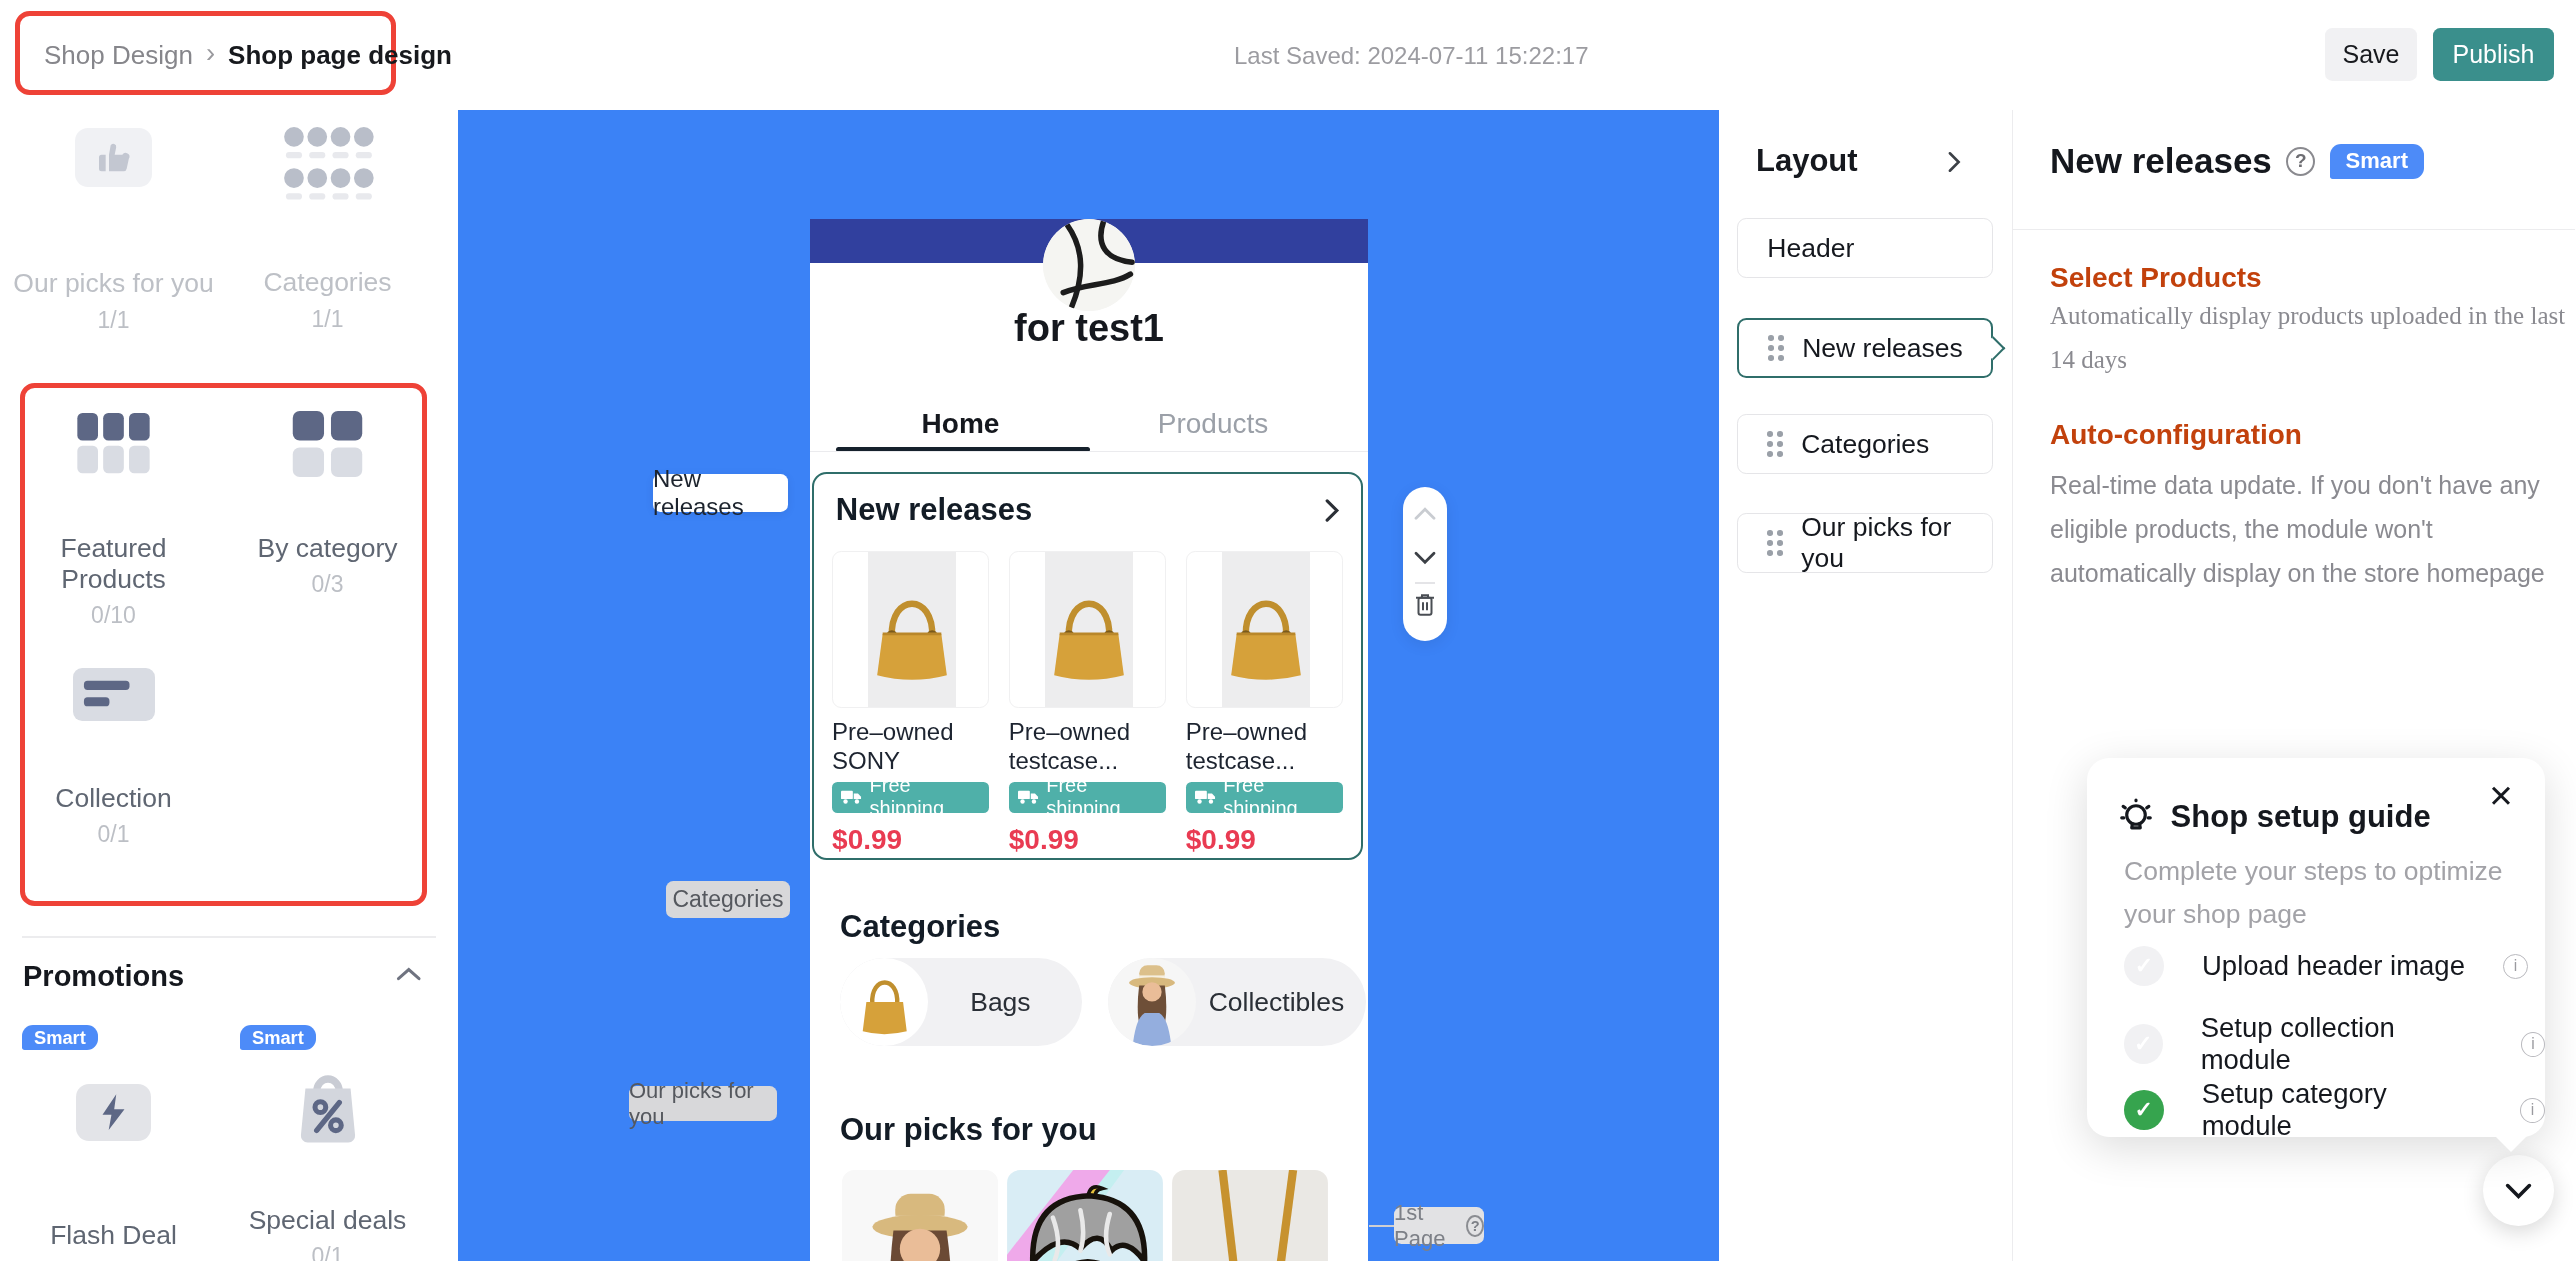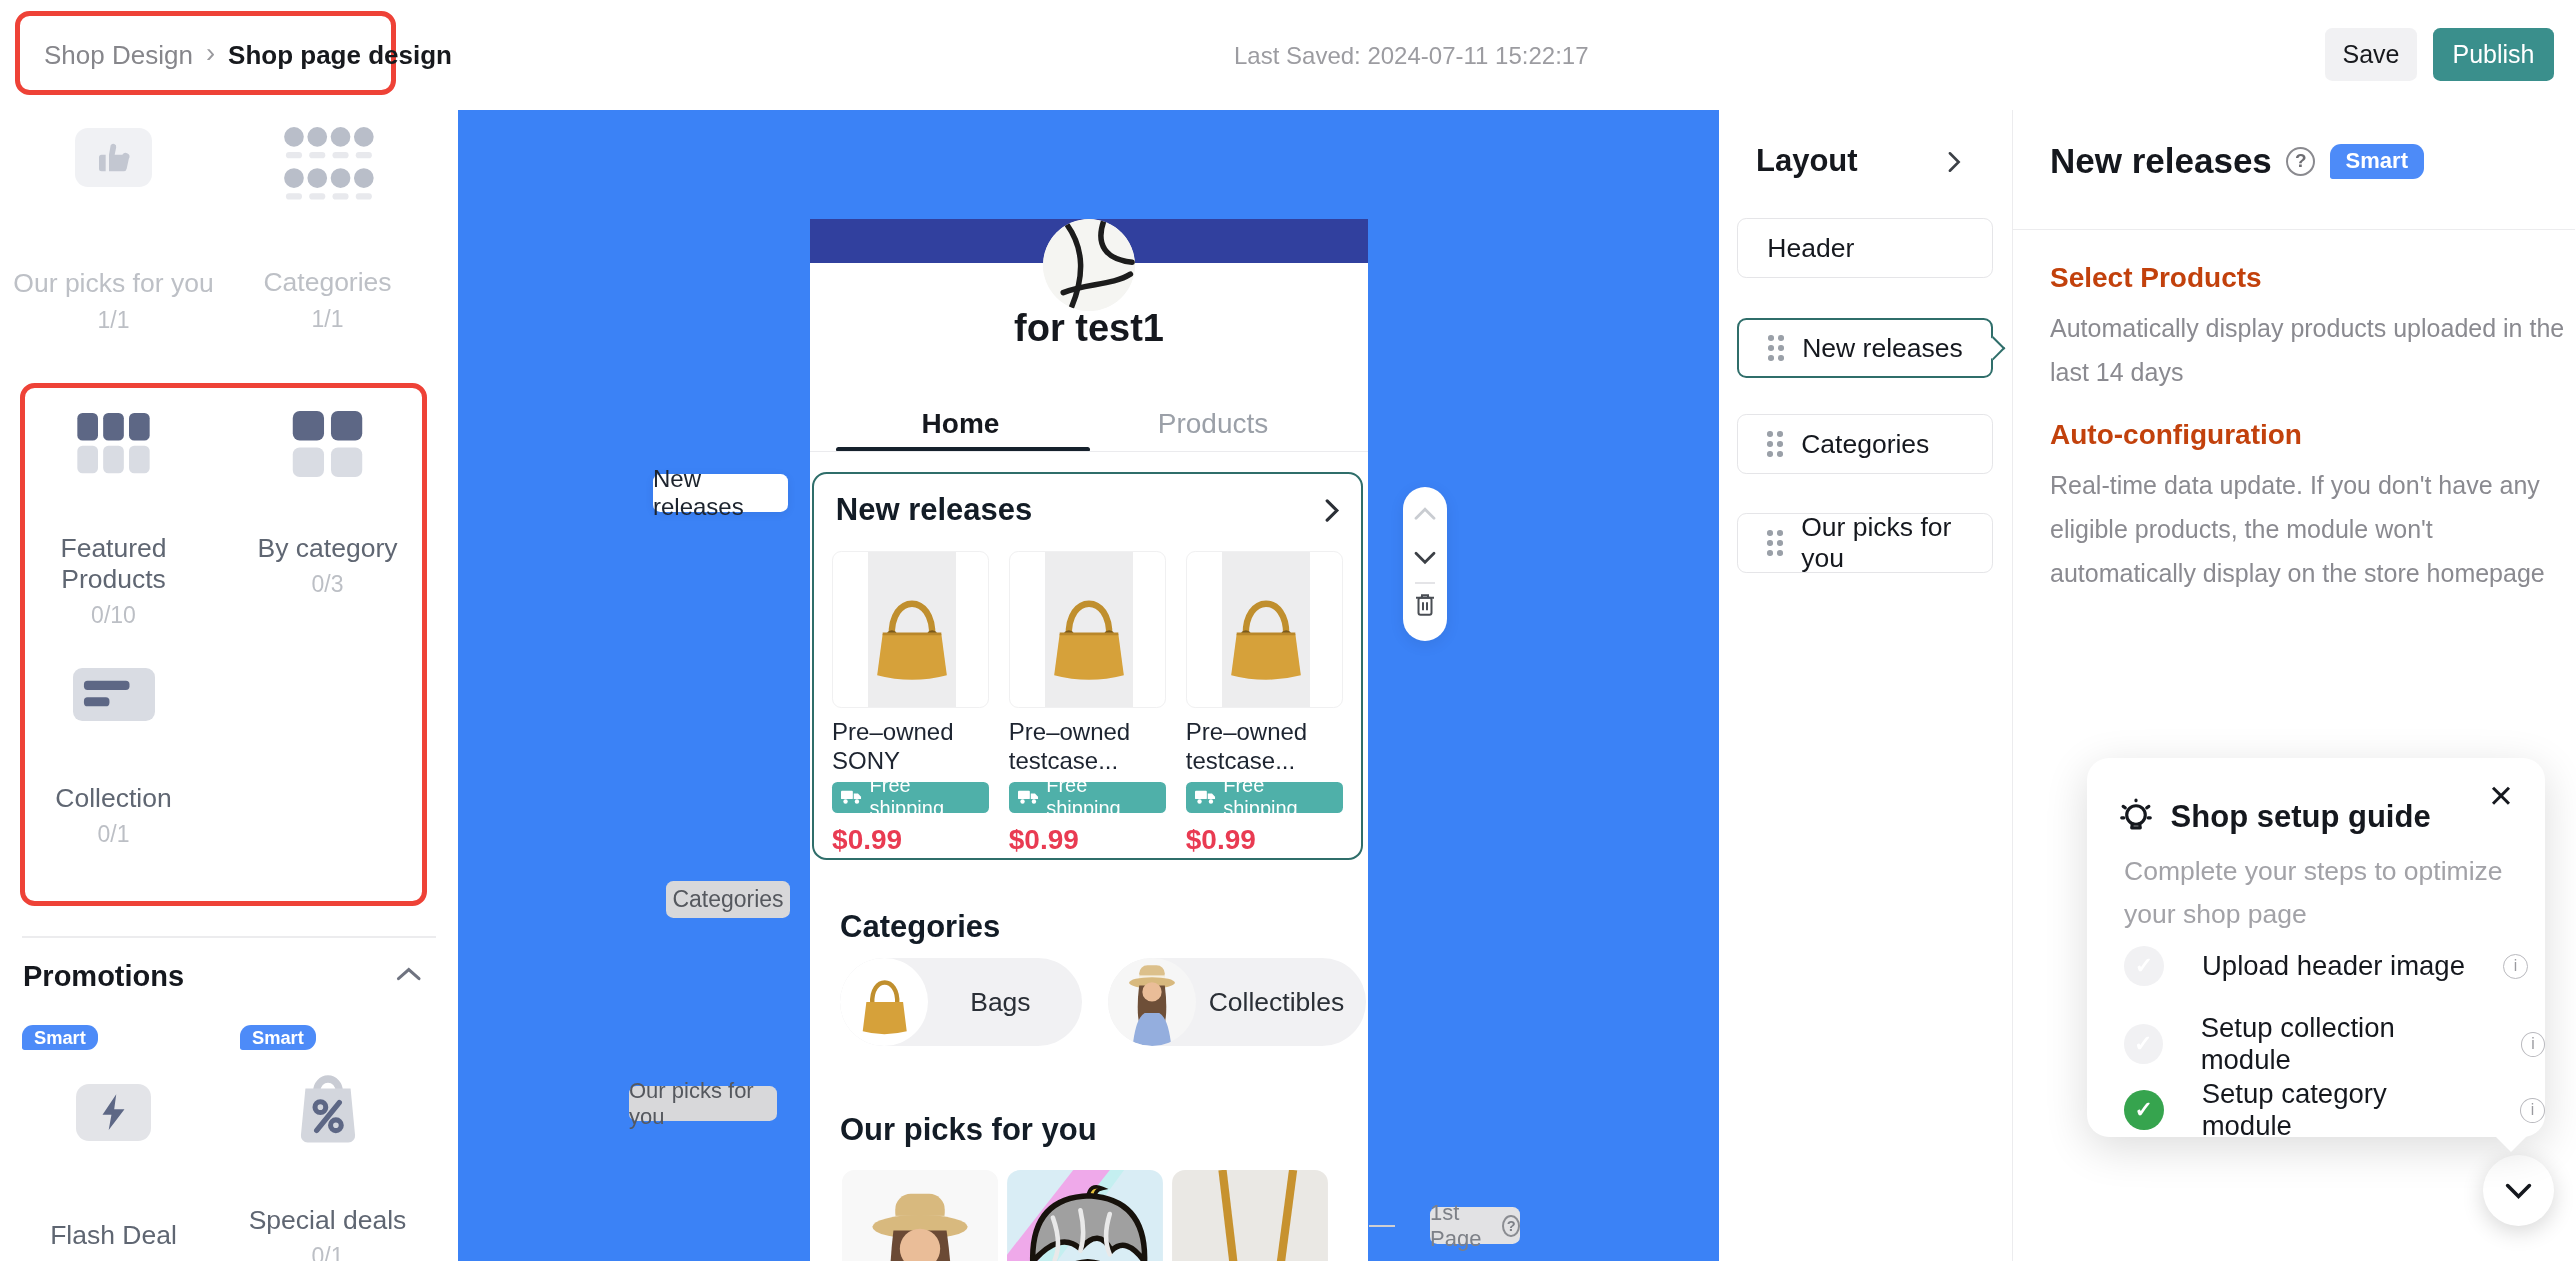--- a/index.html
+++ b/index.html
@@ -71,21 +71,21 @@
   .fl-gray{background:#d8d8da;color:#55585e;}
   .fl-nr{left:195px;top:364px;width:135px;height:38px;font-size:24px;}
   .fl-cat{left:208px;top:771px;width:124px;height:37px;font-size:23px;}
   .fl-picks{left:171px;top:976px;width:148px;height:35px;font-size:22px;}
 
   .mod-toolbar{position:absolute;left:945px;top:377px;width:44px;height:154px;background:#fff;border-radius:22px;box-shadow:0 3.7px 14.6px rgba(0,0,0,.08);}
   .mt-item{position:absolute;left:10px;width:24px;height:24px;display:flex;align-items:center;justify-content:center;}
   .mt-divider{position:absolute;left:12px;top:95px;width:20px;height:1.8px;background:#e4e4e7;}
 
   .pagetag-line{position:absolute;left:911px;top:1115px;width:26px;height:1.8px;background:#cfcfd2;}
-  .pagetag{position:absolute;left:972px;top:1097px;width:90px;height:37px;background:#e2e2e4;border-radius:7.3px;
+  .pagetag{position:absolute;left:936px;top:1097px;width:90px;height:37px;background:#e2e2e4;border-radius:7.3px;
            display:flex;align-items:center;justify-content:center;gap:7.3px;font-size:22px;color:#7d8087;}
   .qcircle{width:22px;height:22px;border:2.3px solid #8b8d92;border-radius:50%;display:flex;align-items:center;justify-content:center;font-size:14.6px;color:#7d8087;font-weight:700;box-sizing:border-box;}
 
   
   .layout-panel{position:absolute;left:1719px;top:110px;width:293px;height:1152px;background:#fff;}
   .lp-title{position:absolute;left:37px;top:33px;font-size:31px;font-weight:700;color:#15181e;}
   .lp-chev{position:absolute;left:227px;top:40px;}
   .lcard{position:absolute;left:18.3px;width:256px;height:60px;background:#fff;border:1.8px solid #e5e5e8;border-radius:9.2px;
          display:flex;align-items:center;box-sizing:border-box;padding-left:29px;font-size:26.5px;color:#15181e;cursor:pointer;}
   .lcard.sel{border:2.7px solid #2f6e6a;}
@@ -520,21 +520,21 @@
   </div>
 
   <div class="config-panel">
     <div class="cp-titlerow">
       <span class="cp-title">New releases</span>
       <span class="cp-q">?</span>
       <span class="cp-smart">Smart</span>
     </div>
     <div class="cp-divider"></div>
     <div class="cp-h" style="top:152px;">Select Products</div>
-    <div class="cp-body" style="top:196px;">Automatically display products uploaded in the last 14 days</div>
+    <div class="cp-body" style="top:184px;font-family:Liberation Serif, serif;">Automatically display products uploaded in the last 14 days</div>
     <div class="cp-h" style="top:309px;">Auto-configuration</div>
     <div class="cp-body" style="top:353px;">Real-time data update. If you don't have any eligible products, the module won't automatically display on the store homepage</div>
   </div>
 
   <div class="guide">
     <div class="g-close">✕</div>
     <div class="g-head">
       <span>
         <svg width="40" height="40" viewBox="0 0 28 28" fill="none" stroke="#15181e" stroke-width="2.2" stroke-linecap="round">
           <circle cx="14" cy="14" r="6.5"></circle>

